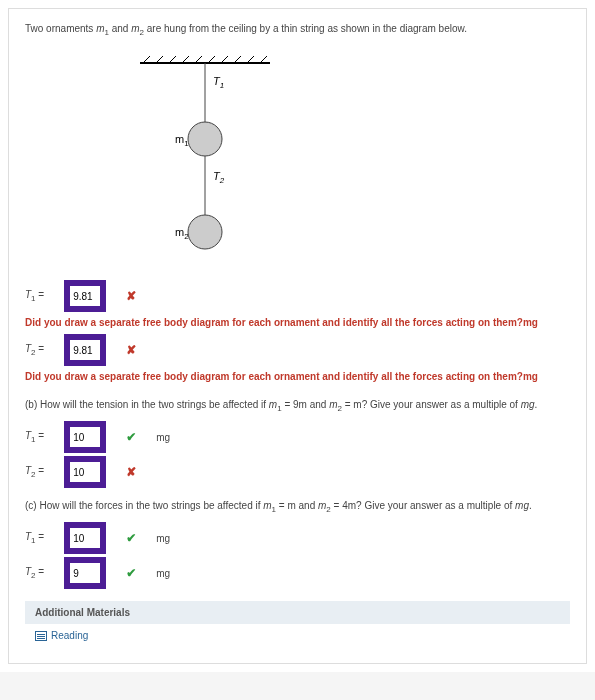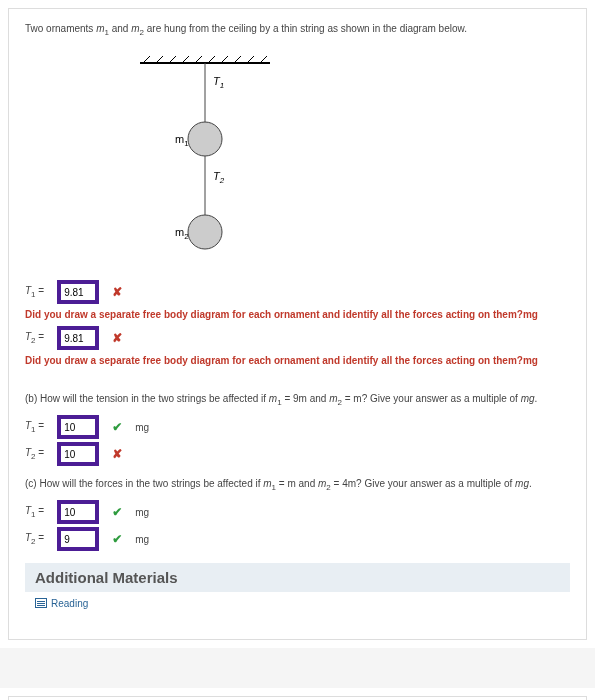--- a/index.html
+++ b/index.html
@@ -1,30 +1,30 @@
 <!DOCTYPE html>
 <html><head>
 <meta charset="utf-8">
 <style>
 * { box-sizing: border-box; margin: 0; padding: 0; }
 body { font-family: Arial, sans-serif; font-size: 10px; color: #333; background: #fff; width: 595px; }
-.card { background: #fff; border: 1px solid #ddd; margin: 8px; padding: 12px 16px 24px; }
+.card { background: #fff; border: 1px solid #ddd; margin: 8px; padding: 12px 16px 16px; }
 .gap { height: 40px; background: #f5f5f5; }
 .question-text { color: #444; line-height: 1.5; margin-bottom: 6px; }
 .italic { font-style: italic; }
 .sub { vertical-align: sub; font-size: 8px; }
 .diagram1 { margin: 10px 0 10px 110px; }
 .feedback { color: #c0392b; line-height: 1.6; font-weight: bold; }
-.answer-row { display: flex; align-items: center; gap: 13px; margin: 3px 0; color: #444; }
-.answer-row input { width: 42px; height: 24px; border: 4px solid #4c1d95; font-size: 10px; padding: 0 3px; text-align: left; }
+.answer-row { display: flex; align-items: center; gap: 20px; margin: 3px 0; color: #444; }
+.answer-row input { width: 42px; height: 32px; border: 6px solid #4c1d95; font-size: 10px; padding: 0 3px; text-align: left; }
 .mark-correct { color: #2e9b3e; font-weight: bold; font-size: 12px; }
 .mark-wrong { color: #c0392b; font-weight: bold; font-size: 12px; }
 .unit { color: #444; }
-.additional { background: #e8eef3; padding: 6px 10px; font-weight: bold; color: #555; font-size: 15px; margin-top: 12px; }
-.reading { padding: 6px 10px; color: #2a6496; font-size: 10px; display: flex; align-items: flex-start; gap: 4px; }
+.additional { background: #e8eef3; padding: 6px 10px; font-weight: bold; color: #555; font-size: 10px; margin-top: 12px; }
+.reading { padding: 6px 10px; color: #2a6496; font-size: 10px; display: flex; align-items: flex-end; gap: 4px; }
 .reading-icon { width: 12px; height: 10px; border: 1px solid #2a6496; display: inline-block; position: relative; }
 .reading-icon::after { content: ""; position: absolute; top: 2px; left: 1px; right: 1px; height: 1px; background: #2a6496; box-shadow: 0 2px 0 #2a6496, 0 4px 0 #2a6496; }
 .header-row { display: flex; align-items: center; gap: 6px; padding: 10px 16px 0; }
 .points { font-weight: bold; color: #333; font-family: Liberation Mono, monospace; }
 .pill { border: 1px solid #2a6496; color: #2a6496; padding: 5px 10px; font-size: 10px; background: #fff; cursor: pointer; font-weight: bold; }
 .redact { background: #000; height: 16px; width: 110px; border-radius: 8px; display: inline-block; position: relative; top: 2px; }
 </style>
 </head>
 <body>
 
@@ -63,21 +63,21 @@
     <span class="mark-wrong">✘</span>
   </div>
   <div class="feedback">Did you draw a separate free body diagram for each ornament and identify all the forces acting on them?mg</div>
   <div class="answer-row">
     <span><span class="italic">T</span><span class="sub">2</span><span> = </span></span>
     <input value="9.81" style="">
     <span class="mark-wrong">✘</span>
   </div>
   <div class="feedback">Did you draw a separate free body diagram for each ornament and identify all the forces acting on them?mg</div>
 
-  <p class="question-text" style="margin-top:22px">
+  <p class="question-text" style="margin-top:12px">
     <span>(b) How will the tension in the two strings be affected if </span><span class="italic">m</span><span class="sub">1</span><span> = 9m and </span><span class="italic">m</span><span class="sub">2</span><span> = m? Give your answer as a multiple of </span><span class="italic">mg</span><span>.</span>
   </p>
   <div class="answer-row">
     <span><span class="italic">T</span><span class="sub">1</span><span> = </span></span>
     <input value="10" style="">
     <span class="mark-correct">✔</span>
     <span class="unit">mg</span>
   </div>
   <div class="answer-row">
     <span><span class="italic">T</span><span class="sub">2</span><span> = </span></span>

